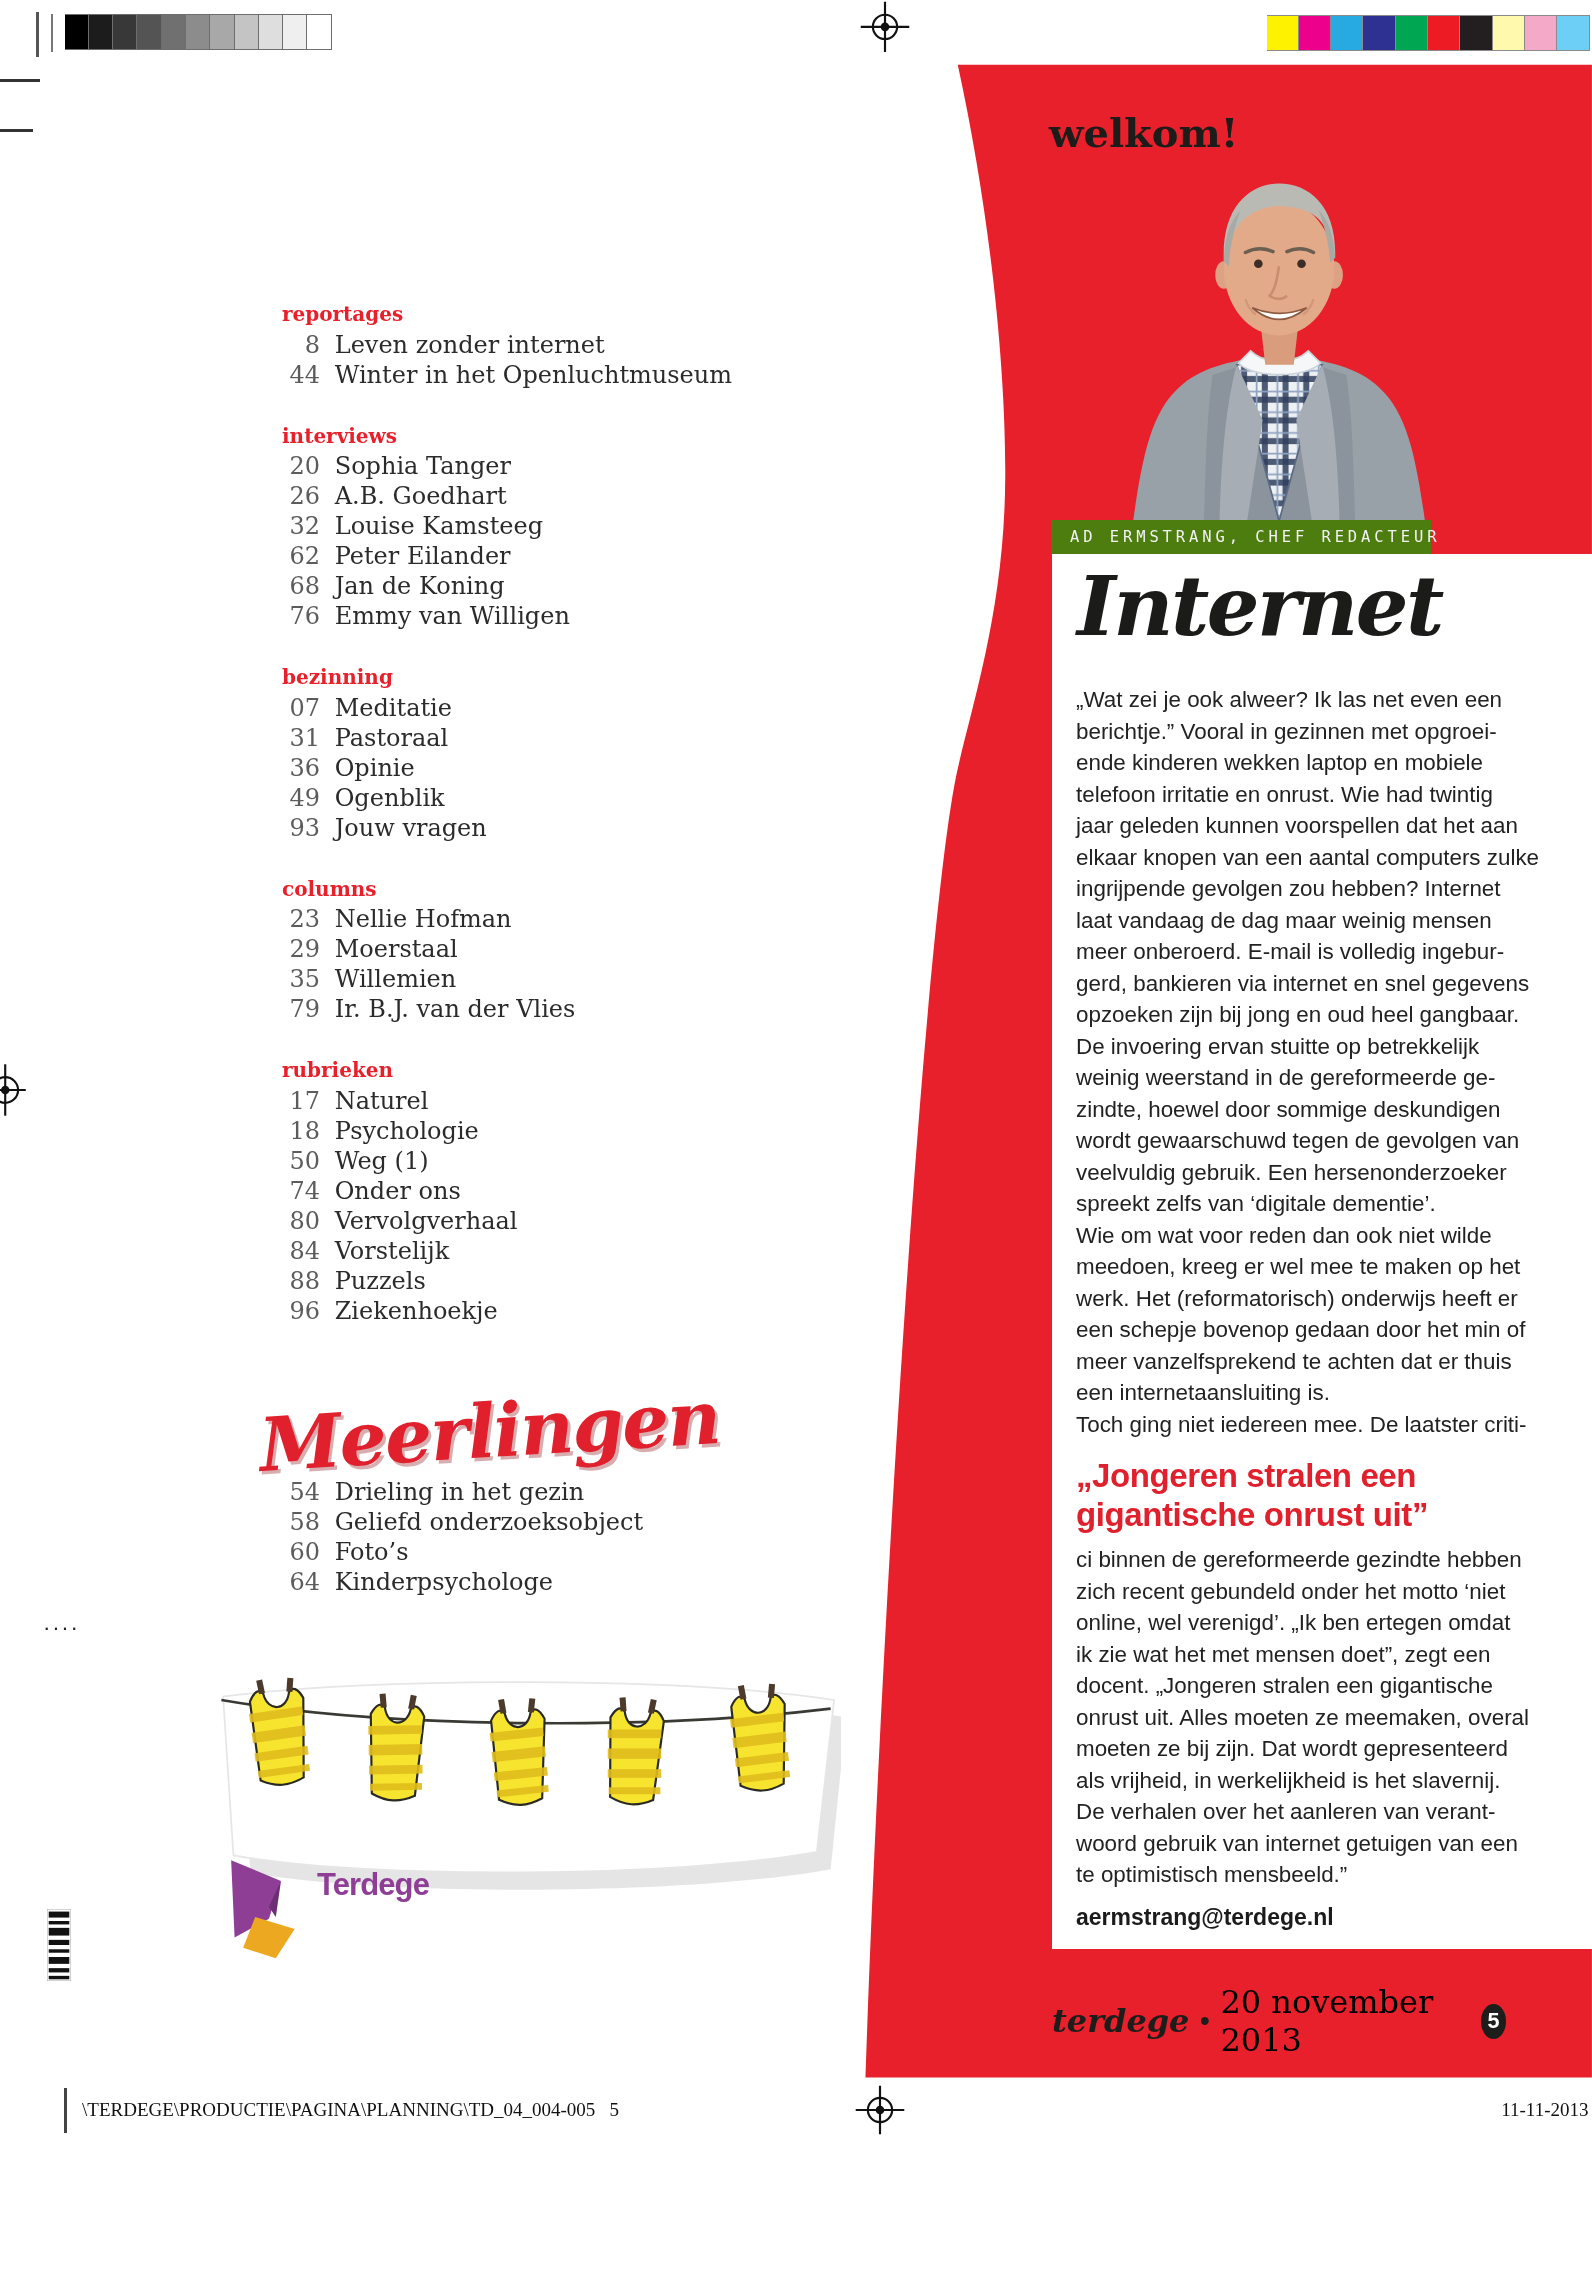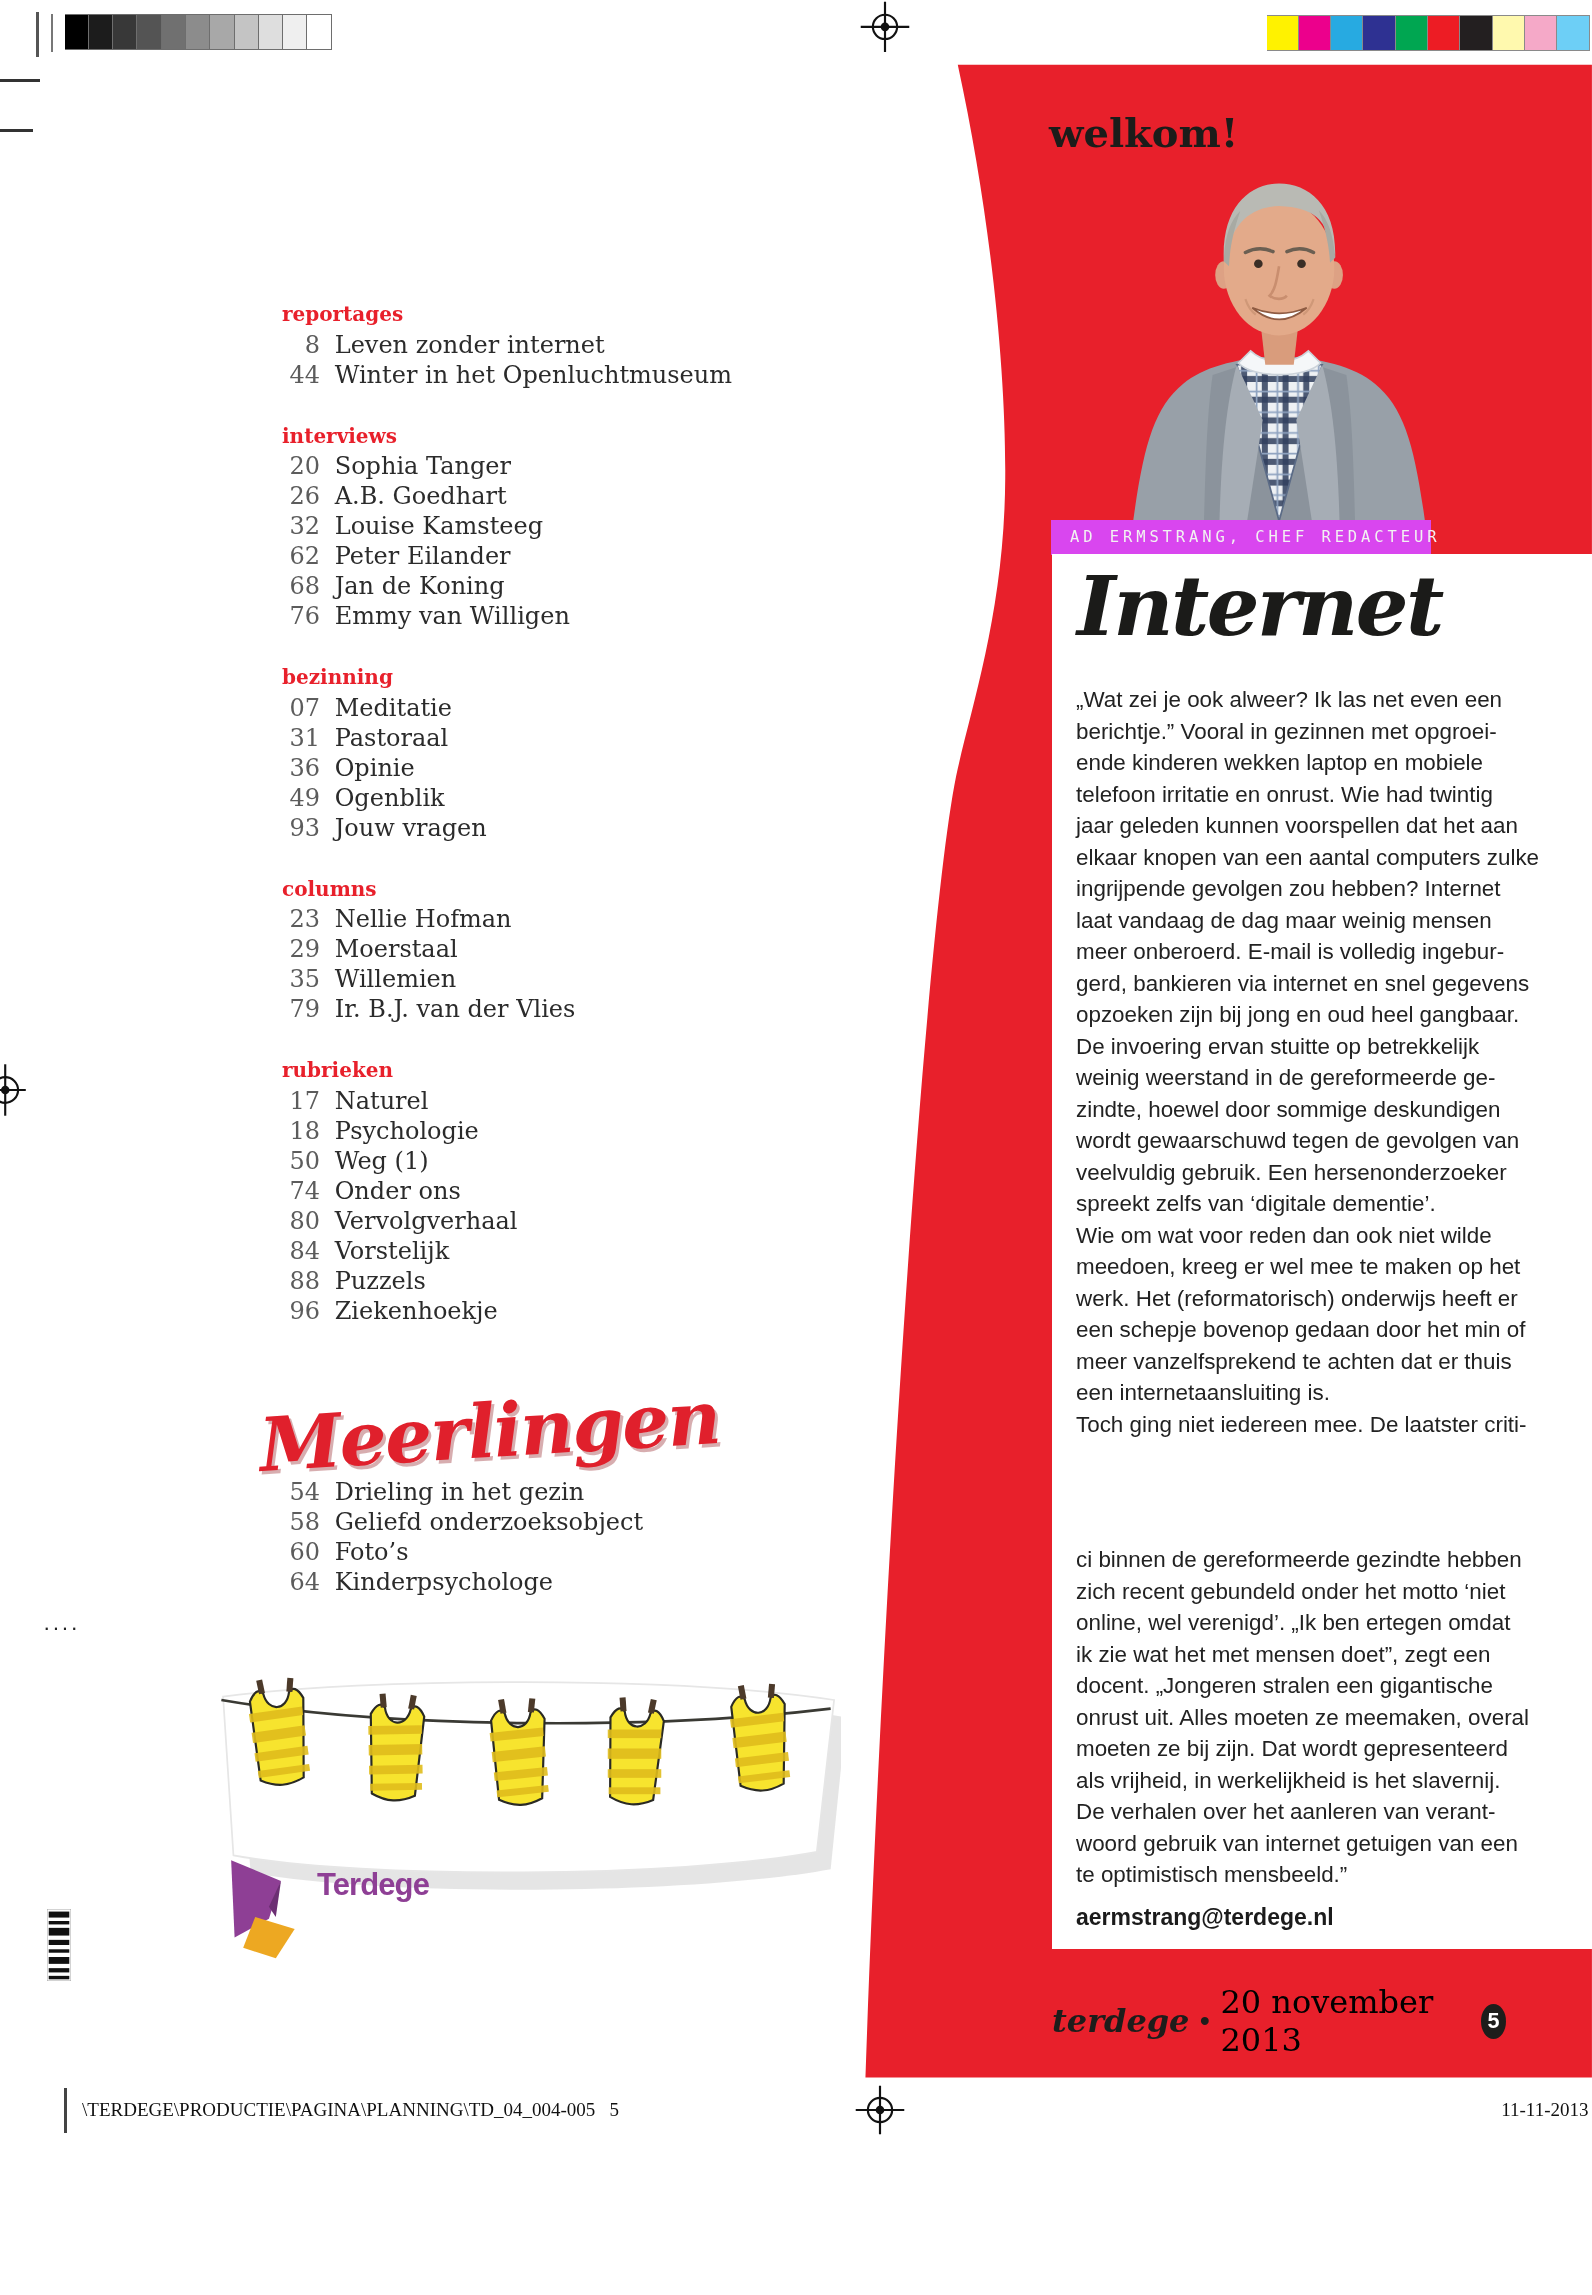--- a/index.html
+++ b/index.html
@@ -28,21 +28,21 @@
   .toc-title{color:#2b2b2b;}
   .script-red{position:absolute;left:259px;top:1388px;font-family:"DejaVu Serif",serif;font-style:italic;
      font-weight:bold;font-size:74px;color:#e0202c;transform:rotate(-3.5deg);letter-spacing:-1.7px;
      text-shadow:2.6px 3.5px 0 rgba(140,20,25,.35);}
   .toc-special{position:absolute;left:282px;top:1453px;font-family:"DejaVu Serif",serif;margin-top:24px;}
 
   
   .red-swoosh{position:absolute;left:0;top:0;}
   .welcome{position:absolute;left:1049px;top:109px;font-family:"DejaVu Serif",serif;font-weight:bold;
      font-size:40px;color:#1c1c1a;}
-  .byline-bar{position:absolute;left:1051px;top:520px;width:380px;height:35px;background:#d946ef;
+  .byline-bar{position:absolute;left:1051px;top:520px;width:380px;height:35px;background:#4d7c0f;
      color:#f2f2f2;font-family:"DejaVu Sans Mono",monospace;font-size:15.5px;letter-spacing:3.9px;
      line-height:35px;padding-left:19px;box-sizing:border-box;white-space:nowrap;}
   .white-panel{position:absolute;left:1052px;top:554px;width:540px;height:1395px;background:#ffffff;}
   .editorial-title{position:absolute;left:1077px;top:557px;font-family:"DejaVu Serif",serif;
      font-style:italic;font-weight:bold;font-size:83px;letter-spacing:-2.6px;color:#1b1b19;text-align:right;}
   .body-text{position:absolute;left:1076px;width:496px;font-size:22.4px;line-height:31.5px;color:#222;
      white-space:pre-line;}
   .body-text.p1{top:684px;}
   .body-text.p2{top:1544px;}
   .pull-quote{position:absolute;left:1076px;top:1456px;font-size:33px;font-weight:bold;line-height:39px;
@@ -382,20 +382,22 @@
 veelvuldig gebruik. Een hersenonderzoeker
 spreekt zelfs van ‘digitale dementie’.
 Wie om wat voor reden dan ook niet wilde
 meedoen, kreeg er wel mee te maken op het
 werk. Het (reformatorisch) onderwijs heeft er
 een schepje bovenop gedaan door het min of
 meer vanzelfsprekend te achten dat er thuis
 een internetaansluiting is.
 Toch ging niet iedereen mee. De laatster criti-</div>
 
+  <div class="pull-quote">„Jongeren stralen een
+gigantische onrust uit”</div>
 
   <div class="body-text p2">ci binnen de gereformeerde gezindte hebben
 zich recent gebundeld onder het motto ‘niet
 online, wel verenigd’. „Ik ben ertegen omdat
 ik zie wat het met mensen doet”, zegt een
 docent. „Jongeren stralen een gigantische
 onrust uit. Alles moeten ze meemaken, overal
 moeten ze bij zijn. Dat wordt gepresenteerd
 als vrijheid, in werkelijkheid is het slavernij.
 De verhalen over het aanleren van verant-

